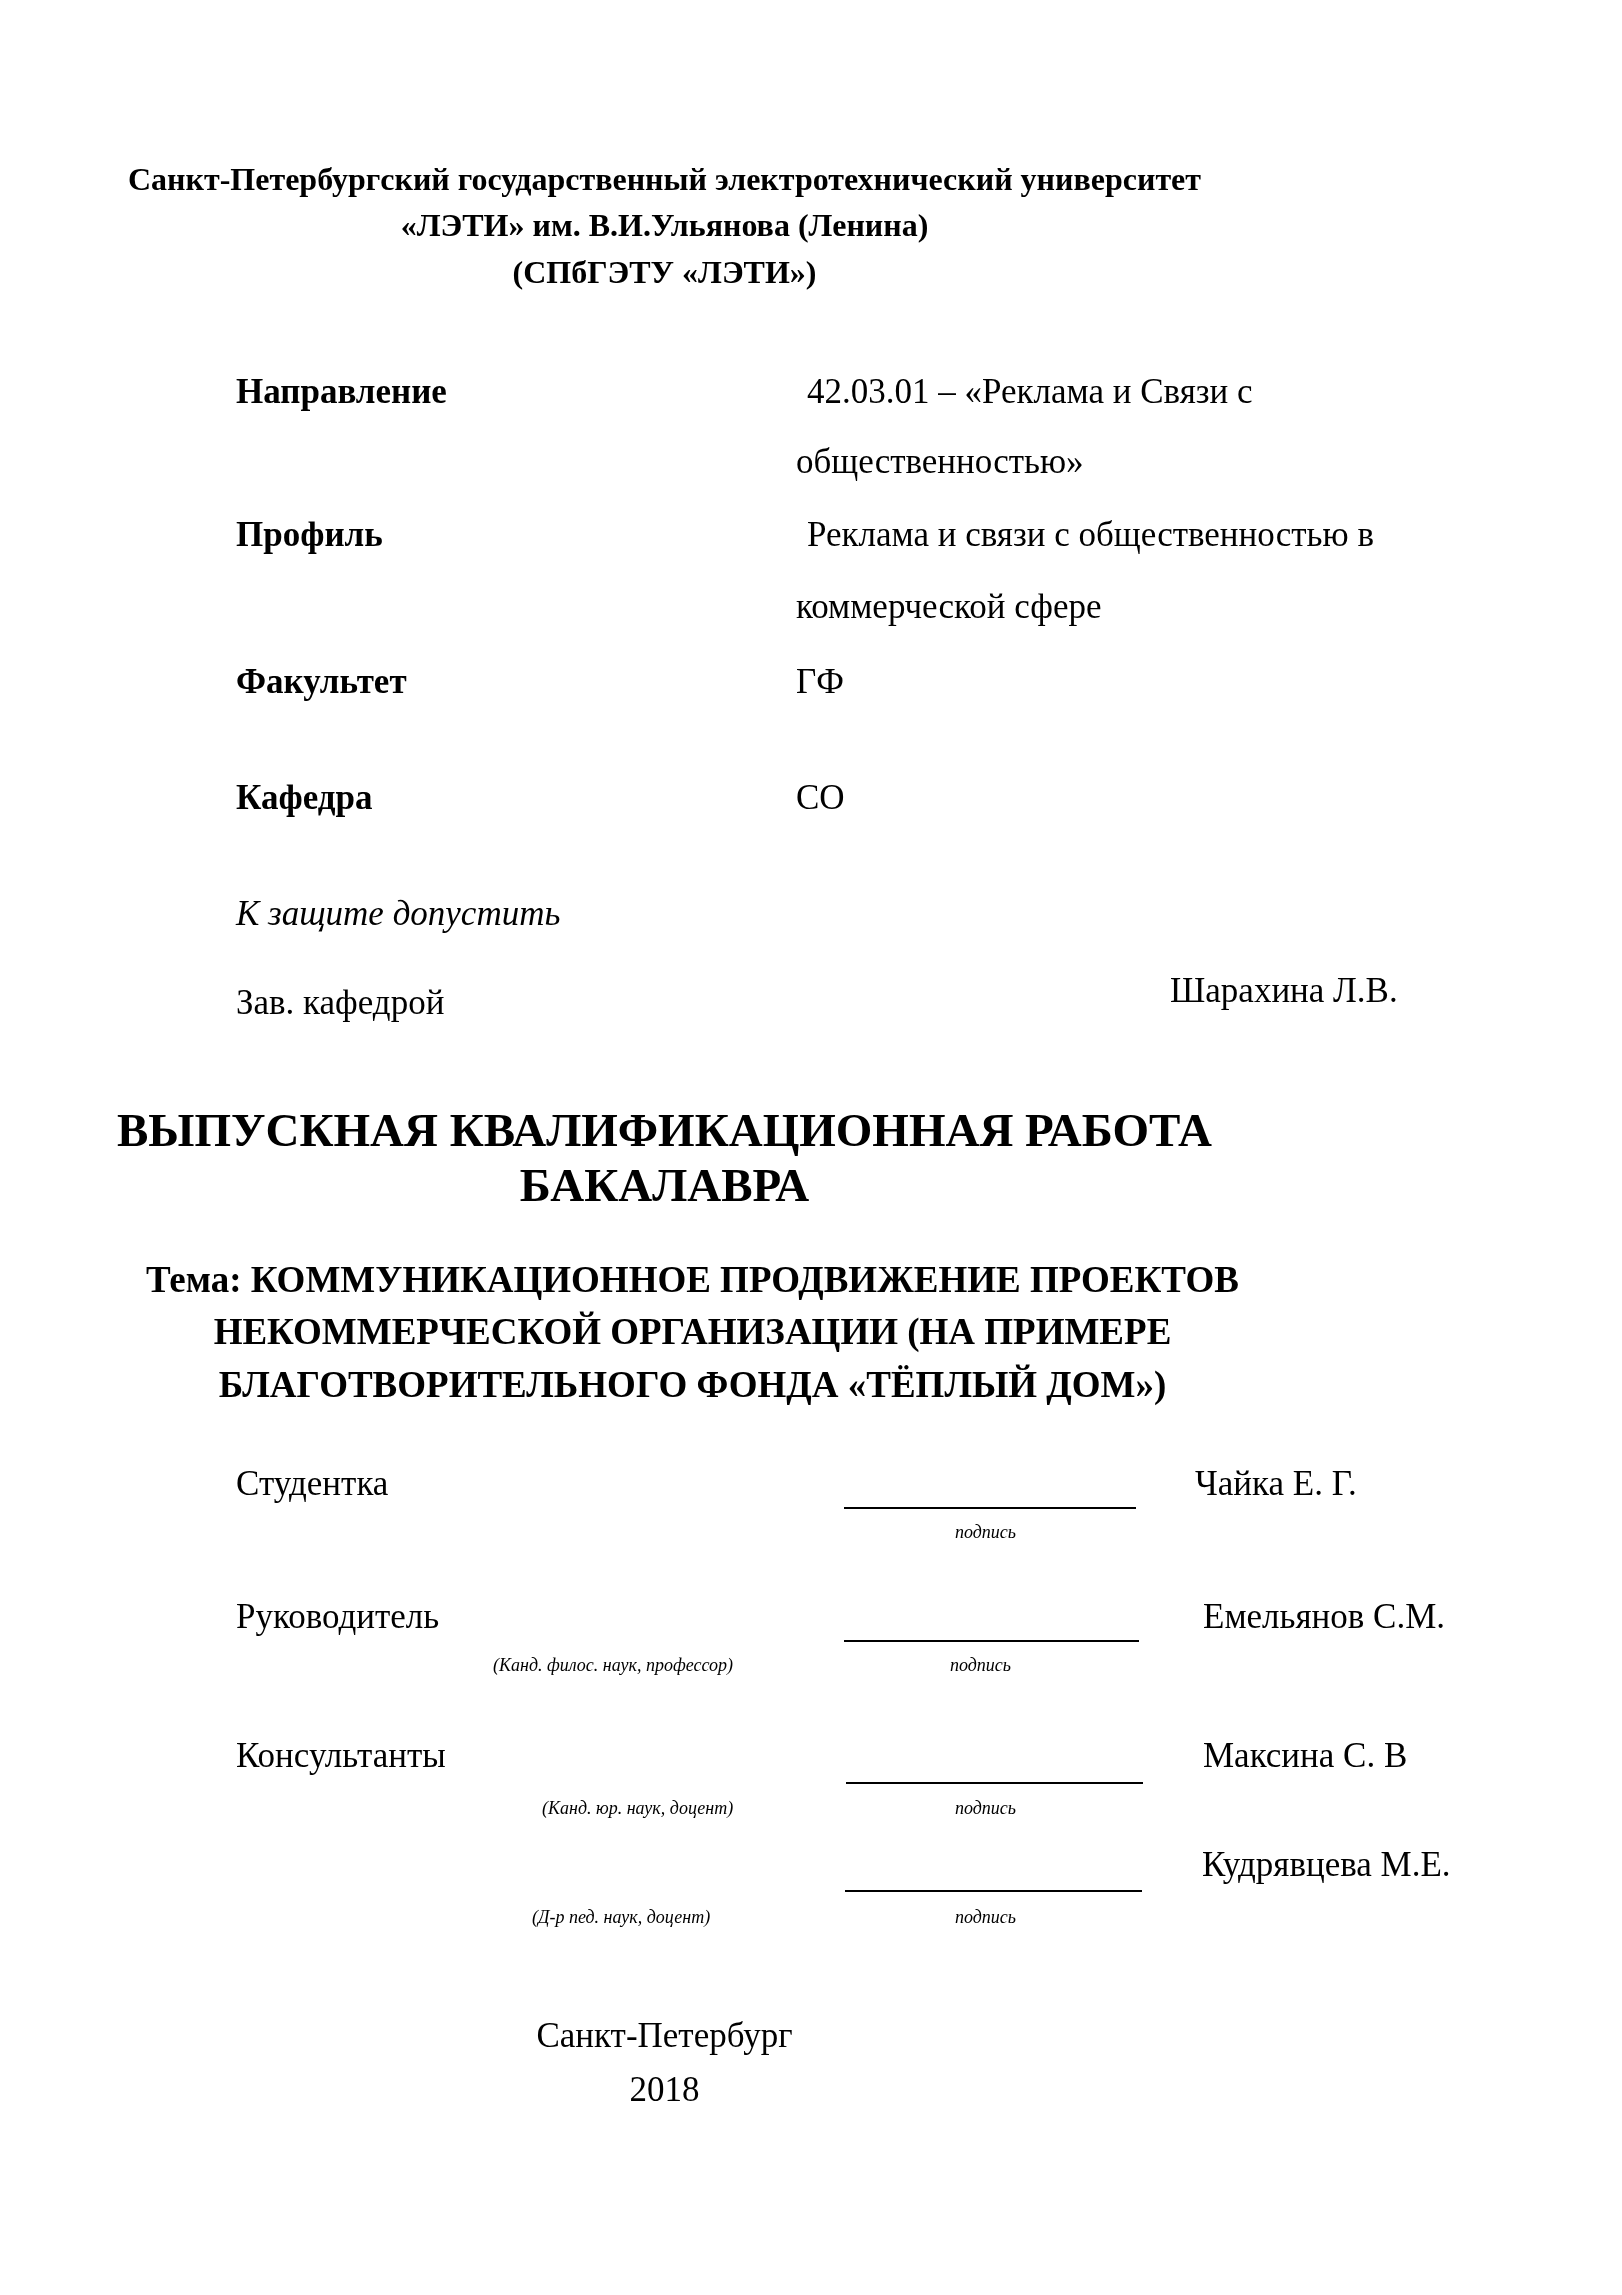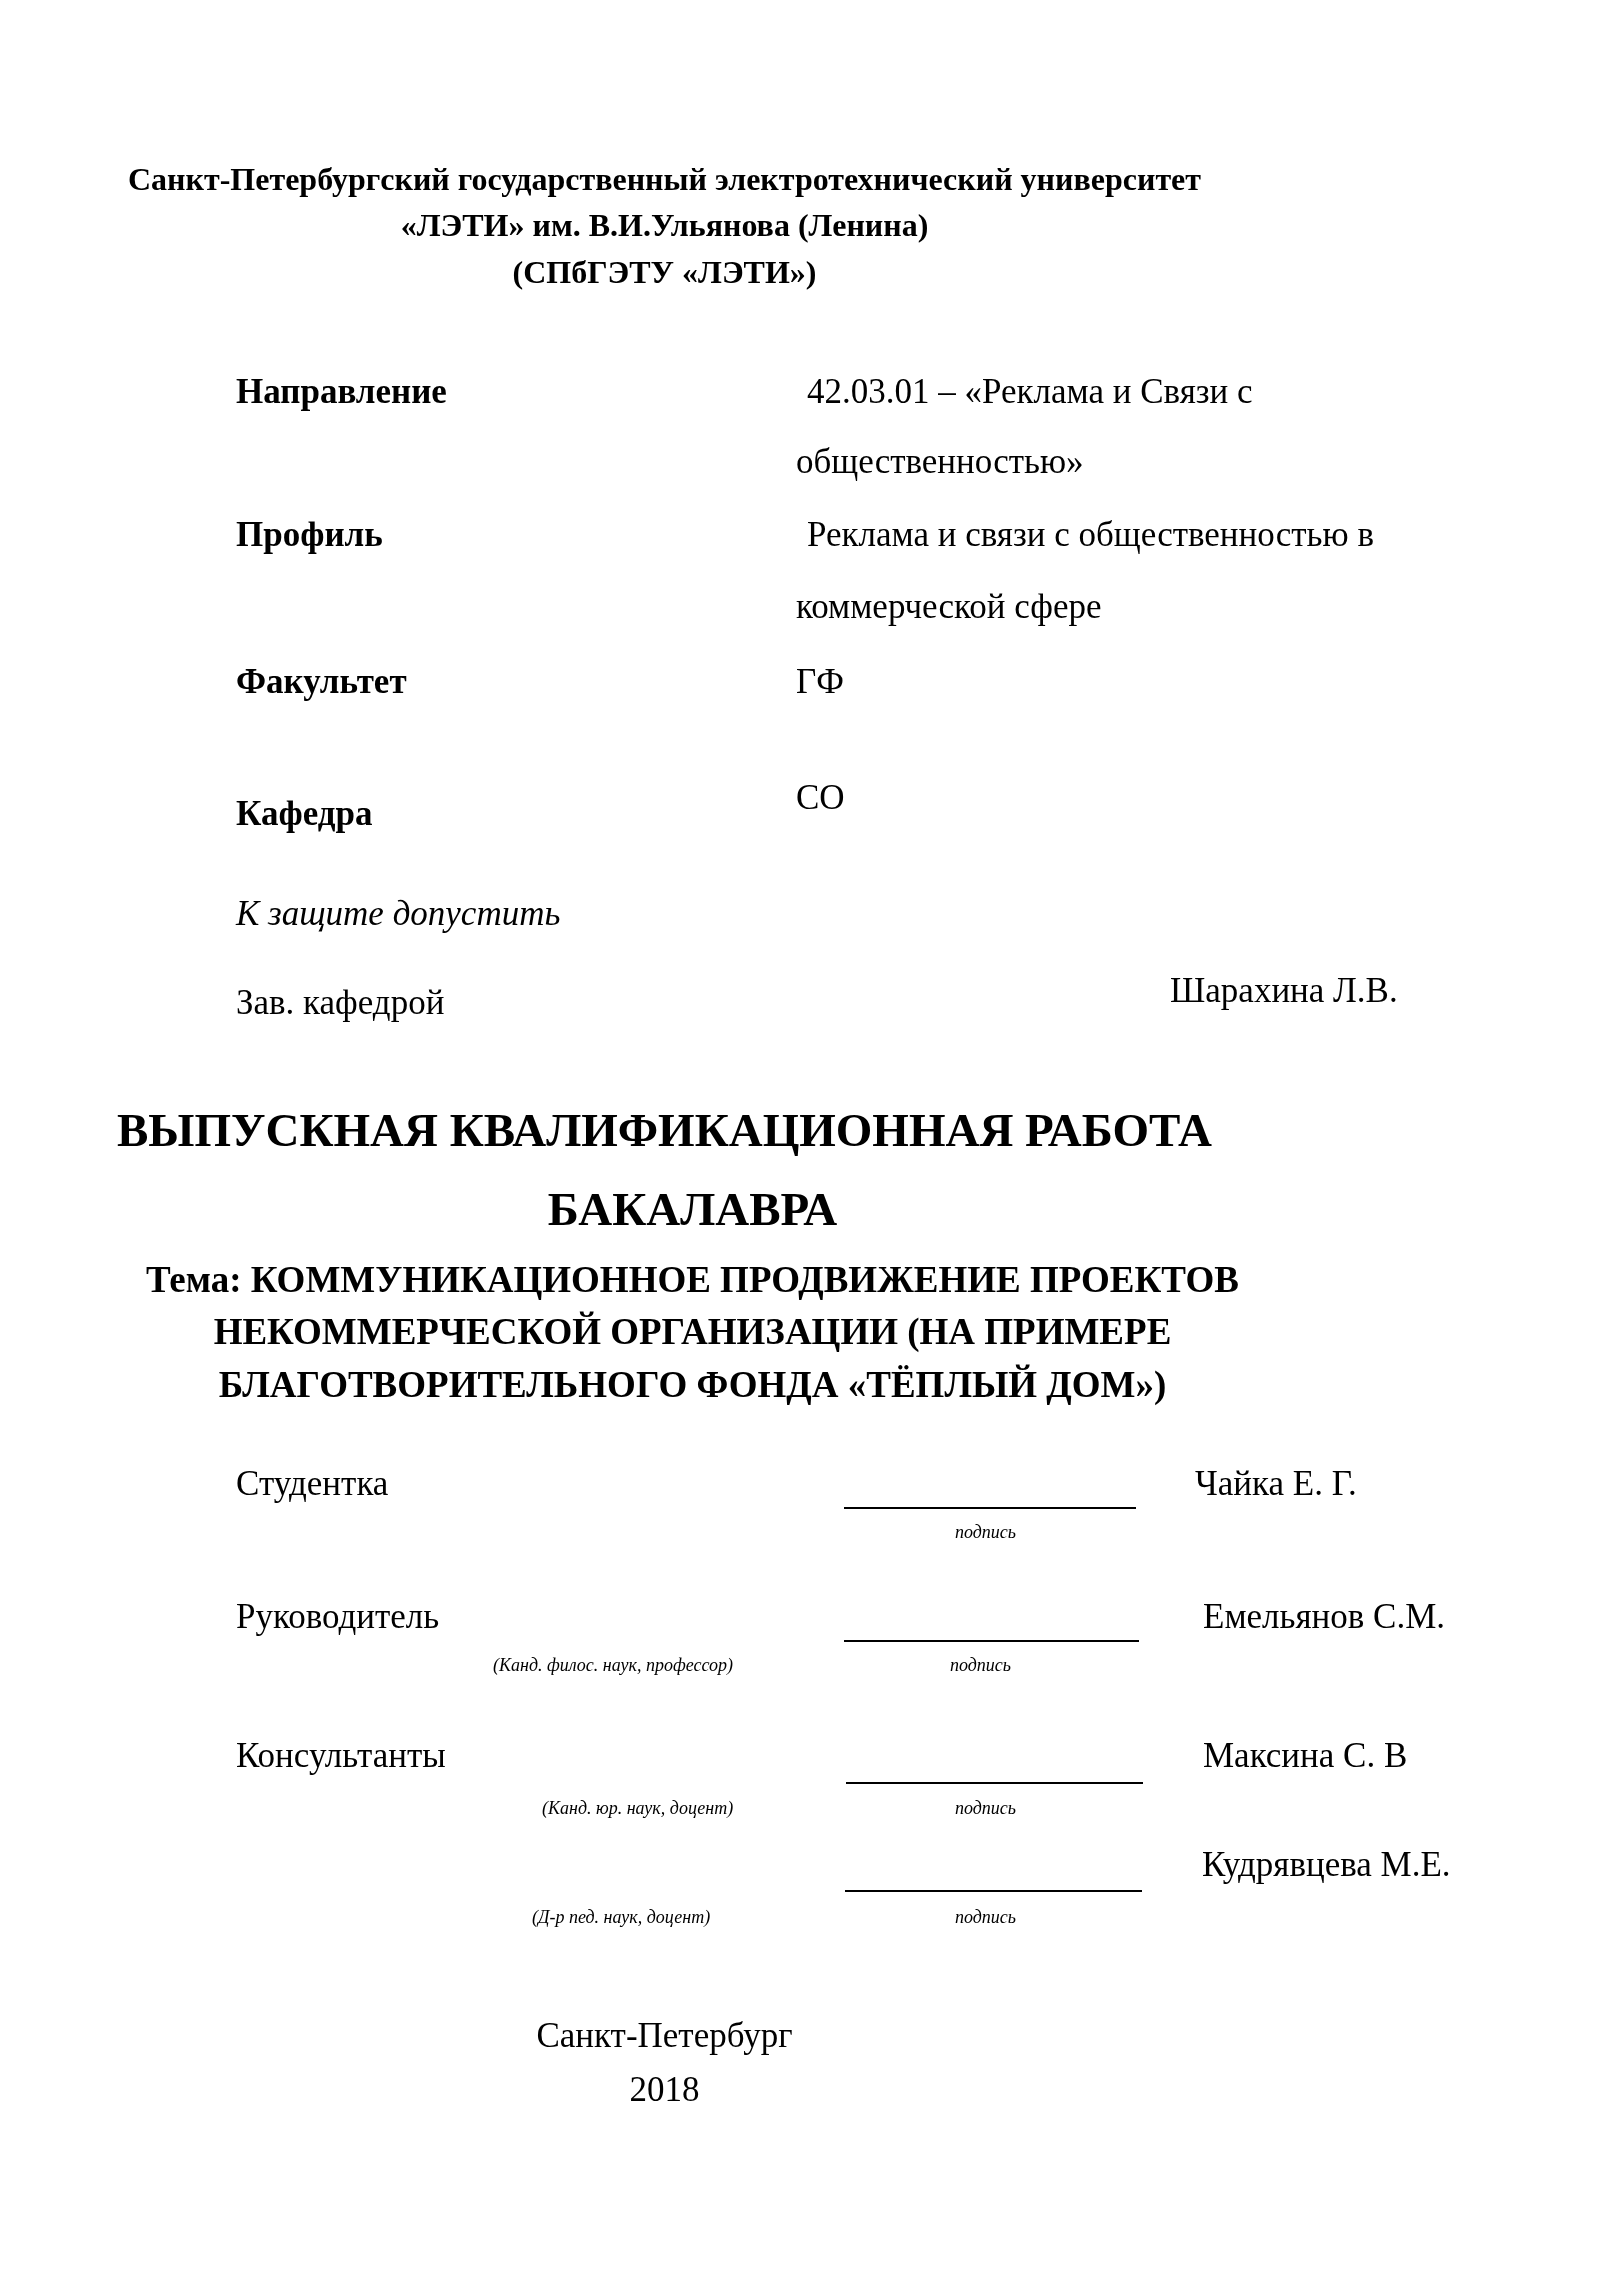--- a/index.html
+++ b/index.html
@@ -27,29 +27,29 @@
 <div class="abs val" style="left:807px; top:374px;">42.03.01 – «Реклама и Связи с</div>
 <div class="abs val" style="left:796px; top:444px;">общественностью»</div>
 
 <div class="abs lbl" style="left:236px; top:517px;">Профиль</div>
 <div class="abs val" style="left:807px; top:517px;">Реклама и связи с общественностью в</div>
 <div class="abs val" style="left:796px; top:589px;">коммерческой сфере</div>
 
 <div class="abs lbl" style="left:236px; top:664px;">Факультет</div>
 <div class="abs val" style="left:796px; top:664px;">ГФ</div>
 
-<div class="abs lbl" style="left:236px; top:796px;">Кафедра</div>
+<div class="abs lbl" style="left:236px; top:780px;">Кафедра</div>
 <div class="abs val" style="left:796px; top:780px;">СО</div>
 
 <div class="abs val it" style="left:236px; top:896px;">К защите допустить</div>
 <div class="abs val" style="left:236px; top:973px;margin-top:12px;">Зав. кафедрой</div>
 <div class="abs val" style="left:1170px; top:973px;">Шарахина Л.В.</div>
 
 <div class="abs center title" style="top:1107px;">ВЫПУСКНАЯ КВАЛИФИКАЦИОННАЯ РАБОТА</div>
-<div class="abs center title" style="top:1186px;margin-left:28px;">БАКАЛАВРА</div>
+<div class="abs center title" style="top:1162px;">БАКАЛАВРА</div>
 
 <div class="abs center topic" style="top:1261px;">Тема: КОММУНИКАЦИОННОЕ ПРОДВИЖЕНИЕ ПРОЕКТОВ</div>
 <div class="abs center topic" style="top:1313px;">НЕКОММЕРЧЕСКОЙ ОРГАНИЗАЦИИ (НА ПРИМЕРЕ</div>
 <div class="abs center topic" style="top:1366px;">БЛАГОТВОРИТЕЛЬНОГО ФОНДА «ТЁПЛЫЙ ДОМ»)</div>
 
 <div class="abs val" style="left:236px; top:1466px;">Студентка</div>
 <div class="sigline" style="left:844px; width:292px; top:1507px;"></div>
 <div class="abs small" style="left:955px; top:1523px;">подпись</div>
 <div class="abs val" style="left:1195px; top:1466px;">Чайка Е. Г.</div>
 

